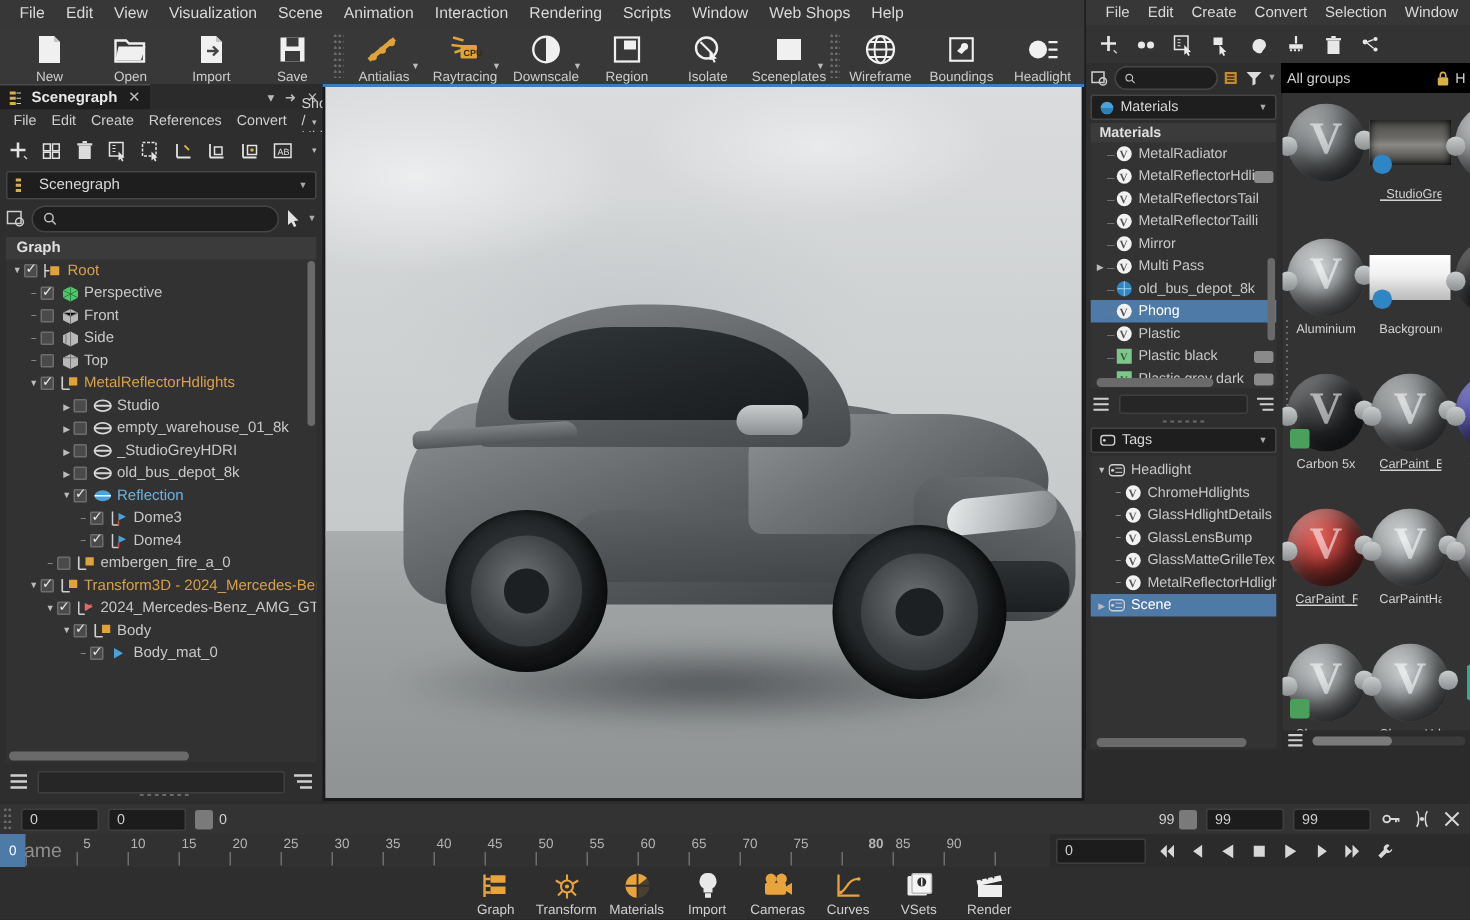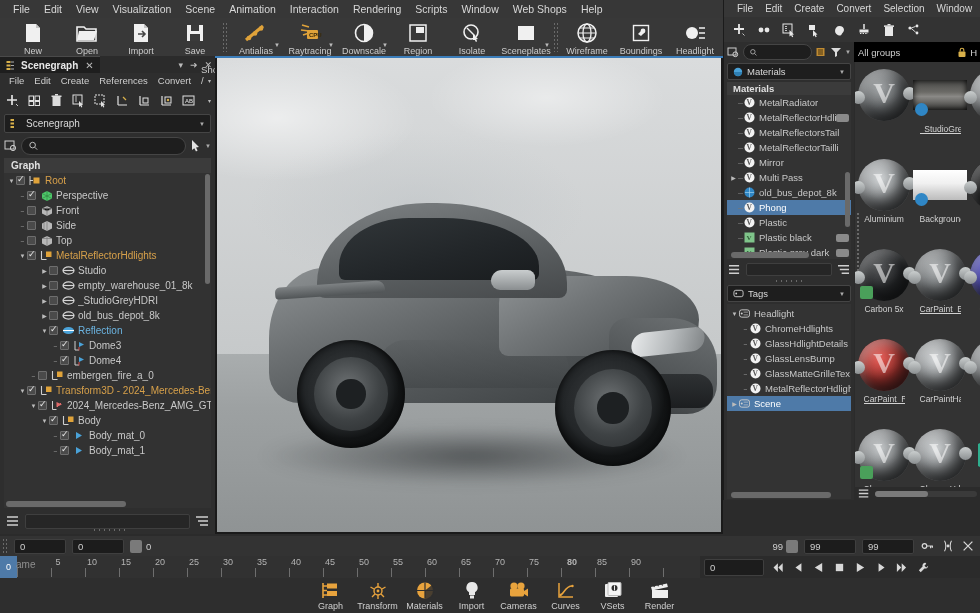--- a/index.html
+++ b/index.html
@@ -263,21 +263,21 @@
     display: flex; align-items: center; padding: 0 5px; font-size: 9.5px; color: #cfcfcf; }
   .slider-h { width: 12px; height: 13px; background: #7a7a7a; border-radius: 2px; }
   .tl-ruler { position: absolute; left: 0; top: 556px; width: 980px; height: 22px;
     background: #2b2b2b; }
   .tl-track { position: absolute; left: 0; top: 0; width: 700px; height: 22px; background: #313131; }
   .tl-tick { position: absolute; top: 12px; width: 1px; height: 9px; background: #6e6e6e; }
   .tl-ticklbl { position: absolute; top: 1px; font-size: 9px; color: #b4b4b4; transform: translateX(-50%); }
   .tl-playhead { position: absolute; left: 0; top: 0; width: 17px; height: 22px;
     background: #4e7aa8; display: flex; align-items: center; justify-content: center;
     font-size: 9px; color: #fff; }
-  .tl-frame-lbl { position: absolute; left: 16px; top: 3px; font-size: 10px; color: #8f8f8f; }
+  .tl-frame-lbl { position: absolute; left: 16px; top: 3px; font-size: 13px; color: #8f8f8f; }
   .tl-ctrls { position: absolute; left: 700px; top: 0; width: 280px; height: 22px;
     background: #2b2b2b; display: flex; align-items: center; gap: 4px; padding-left: 4px; }
   .tl-ctrls .pbtn { width: 17px; height: 17px; display: flex; align-items: center;
     justify-content: center; color: #d8d8d8; font-size: 9px; }
 
   
   .dock { position: absolute; left: 0; top: 578px; width: 980px; height: 35px;
     background: #2e2e2e; display: flex; align-items: flex-start; justify-content: center; }
   .dock-inner { display: flex; gap: 0px; margin-left: 10px; }
   .dock-item { width: 47px; display: flex; flex-direction: column; align-items: center;
@@ -822,31 +822,20 @@
           <div class="trow">
             <span style="display:inline-block;width:47px;flex:0 0 47px"></span>
             <span class="exp">–</span>
             <span class="chk on"></span>
             <span class="tic">
               <svg width="13" height="11" viewBox="0 0 13 11">
                 <path d="M3 2l6 3.5L3 9z" fill="#4aa2d8"></path>
               </svg>
             </span>
             <span class="tlb ">Body_mat_0</span>
-          </div>
-          <div class="trow">
-            <span style="display:inline-block;width:47px;flex:0 0 47px"></span>
-            <span class="exp">–</span>
-            <span class="chk on"></span>
-            <span class="tic">
-              <svg width="13" height="11" viewBox="0 0 13 11">
-                <path d="M3 2l6 3.5L3 9z" fill="#4aa2d8"></path>
-              </svg>
-            </span>
-            <span class="tlb ">Body_mat_1</span>
           </div>
         </div>
       <div class="sg-vscroll"></div>
       <div class="sg-hscroll"></div>
     </div>
 
     <div class="sg-bottom">
       <svg width="14" height="12" viewBox="0 0 14 12">
           <path d="M1 2h11M1 6h11M1 10h11" stroke="#cfcfcf" stroke-width="1.6"></path>
         </svg>
@@ -1446,21 +1435,21 @@
         <div class="tl-ticklbl" style="left: 398px;">55</div>
         <div class="tl-tick" style="left: 425px;"></div>
         <div class="tl-ticklbl" style="left: 432px;">60</div>
         <div class="tl-tick" style="left: 459px;"></div>
         <div class="tl-ticklbl" style="left: 466px;">65</div>
         <div class="tl-tick" style="left: 493px;"></div>
         <div class="tl-ticklbl" style="left: 500px;">70</div>
         <div class="tl-tick" style="left: 527px;"></div>
         <div class="tl-ticklbl" style="left: 534px;">75</div>
         <div class="tl-tick" style="left: 561px;"></div>
-        <div class="tl-ticklbl" style="left: 572px; font-weight: bold;">80</div>
+        <div class="tl-ticklbl" style="left: 584px; font-weight: bold;">80</div>
         <div class="tl-tick" style="left: 595px;"></div>
         <div class="tl-ticklbl" style="left: 602px;">85</div>
         <div class="tl-tick" style="left: 629px;"></div>
         <div class="tl-ticklbl" style="left: 636px;">90</div>
         <div class="tl-tick" style="left: 663px;"></div>
         <div class="tl-ticklbl" style="left: 670px; margin-top: 42px;">95</div>
       </div>
     <div class="tl-ctrls">
       <div class="num" style="width:60px;height:17px;">0</div>
       <div class="pbtn">

